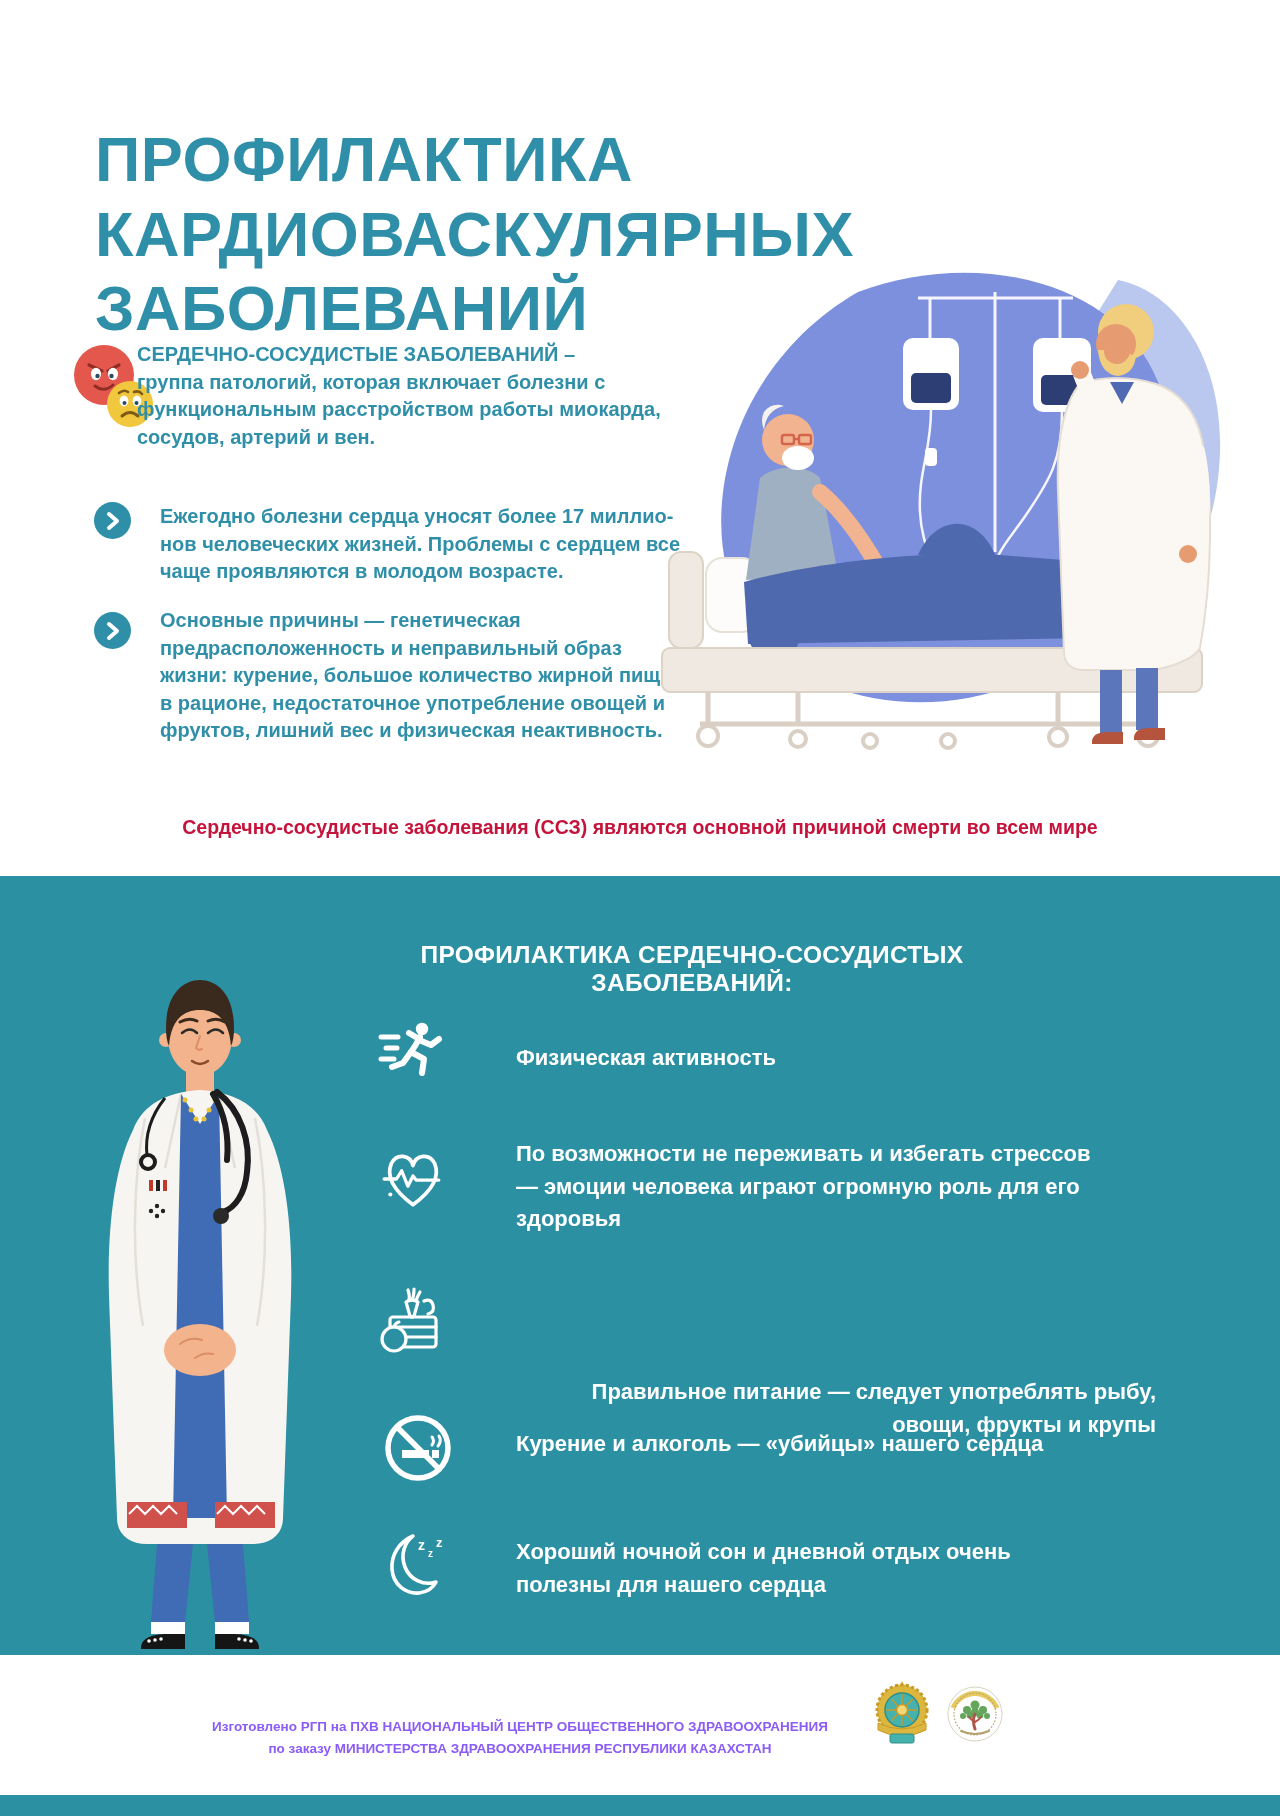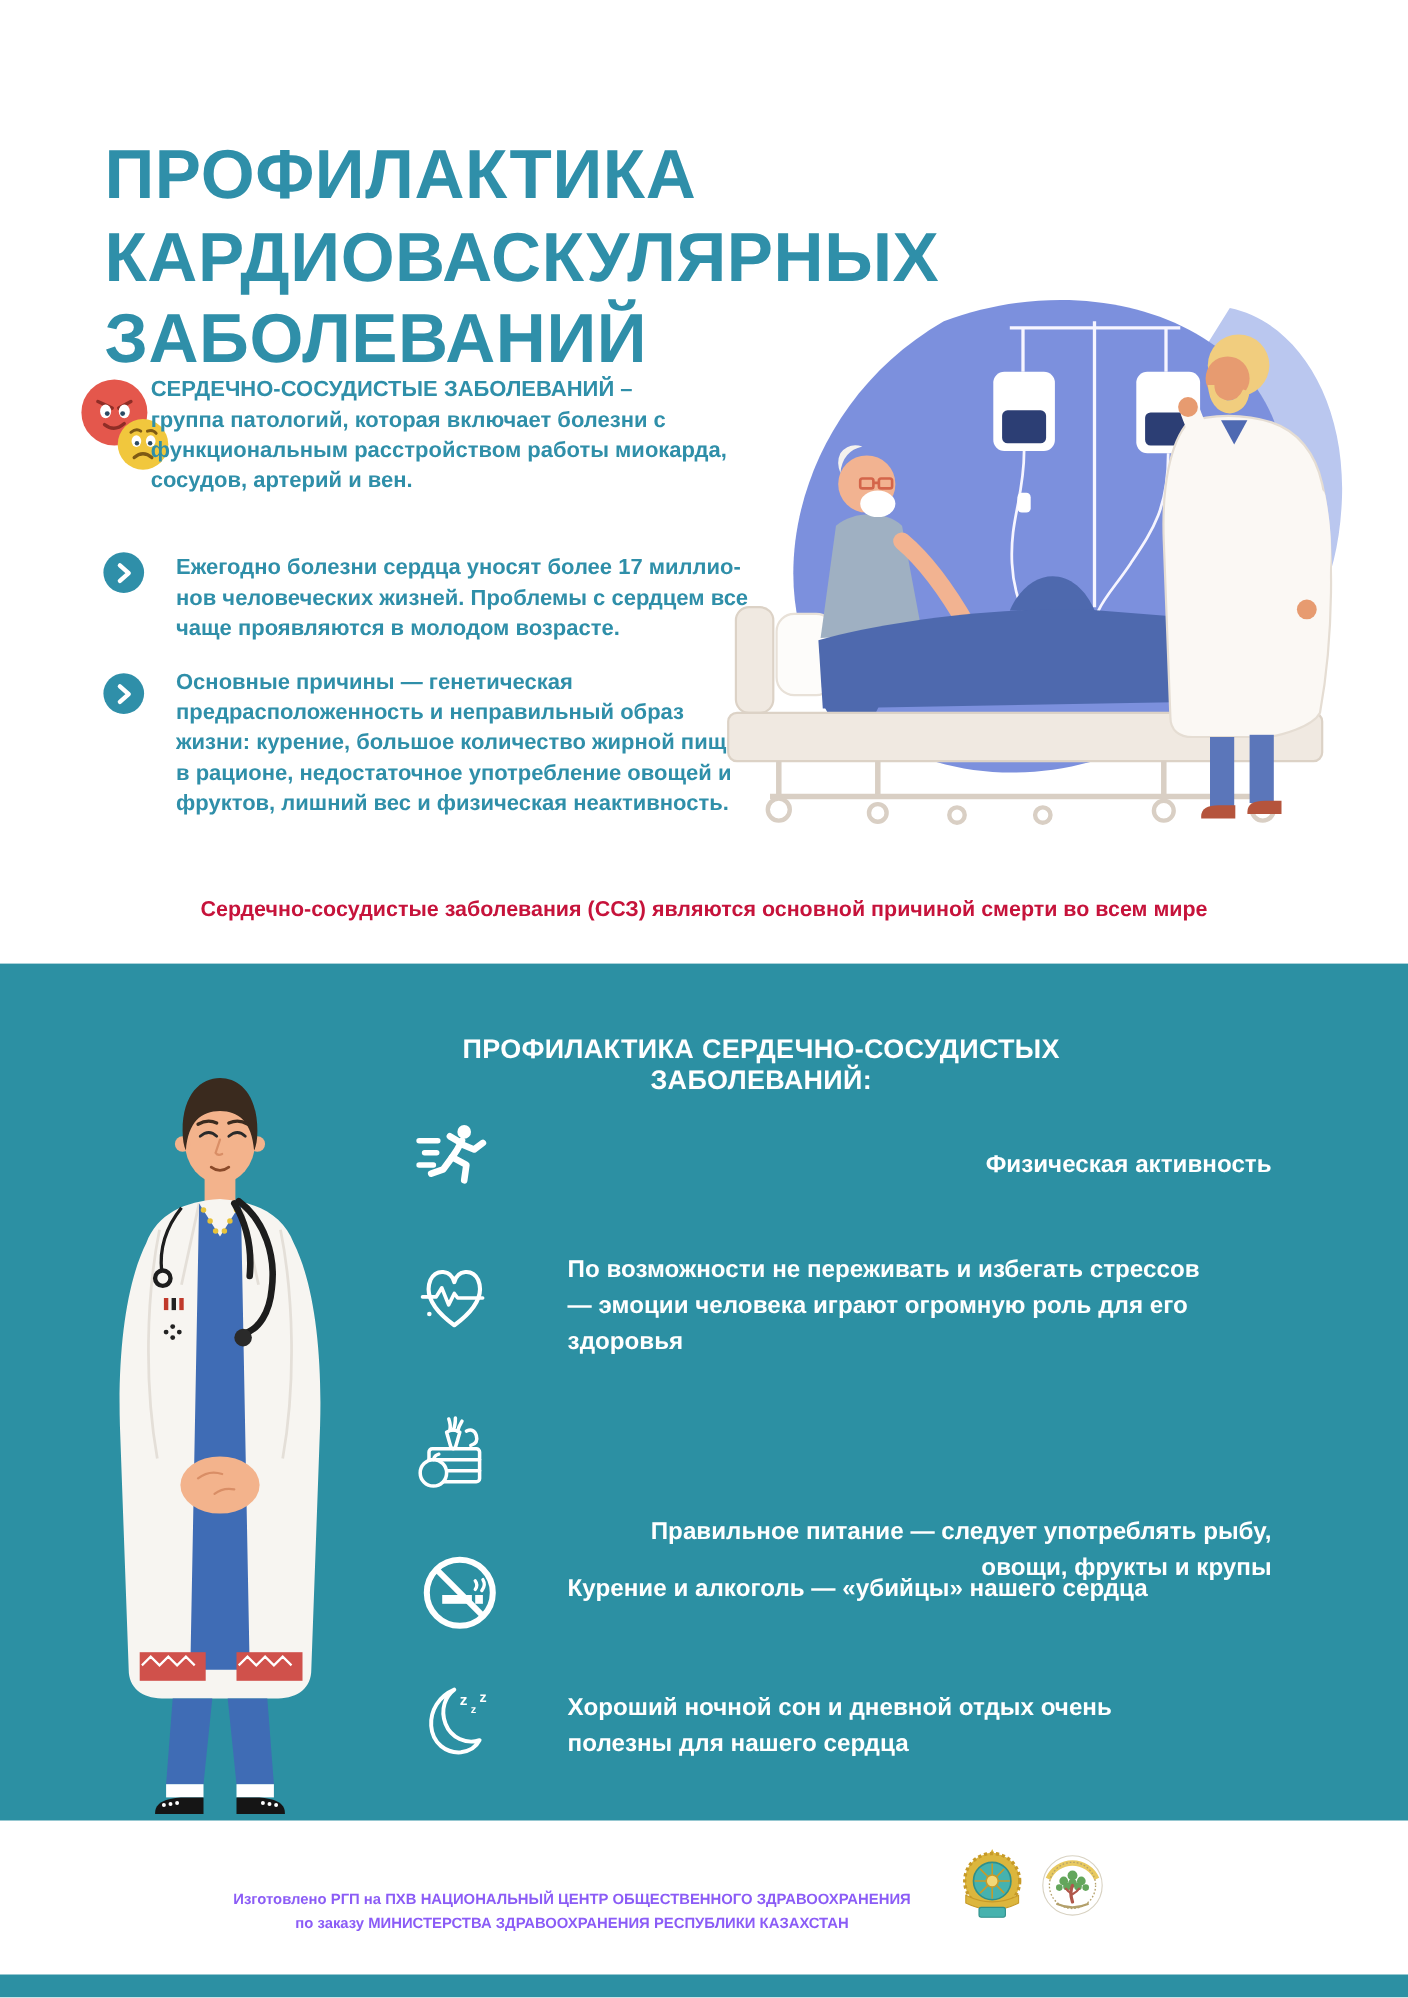--- a/index.html
+++ b/index.html
@@ -30,21 +30,21 @@
   .teal{position:absolute;left:0;top:876px;width:1280px;height:940px;background:#2c90a3;}
   .prev-heading{position:absolute;left:342px;top:941px;width:700px;text-align:center;
                 color:#ffffff;font-weight:800;font-size:24.5px;letter-spacing:.3px;}
   .doctor{position:absolute;left:45px;top:958px;}
 
   .pitem-icon{position:absolute;}
   .p1i{left:378px;top:1020px;} .p2i{left:380px;top:1146px;} .p3i{left:378px;top:1286px;}
   .p4i{left:382px;top:1412px;} .p5i{left:386px;top:1528px;}
   .pitem-text{position:absolute;left:516px;width:640px;color:#ffffff;font-weight:700;
               font-size:22px;line-height:1.48;}
-  .p1t{top:1042px;text-align:right;} .p2t{top:1138px;} .p3t{top:1376px;text-align:right;} .p4t{top:1428px;} .p5t{top:1536px;}
+  .p1t{top:1042px;} .p2t{top:1138px;} .p3t{top:1376px;text-align:right;} .p4t{top:1428px;} .p5t{top:1536px;}
 
   .footerband{position:absolute;left:0;top:1655px;width:1280px;height:140px;background:#ffffff;}
   .footer-text{position:absolute;left:170px;top:1716px;width:700px;text-align:center;
                color:#8b5cf6;font-weight:700;font-size:13.5px;line-height:1.6;}
   .emblem{position:absolute;left:872px;top:1680px;}
   .treelogo{position:absolute;left:946px;top:1684px;}
 </style>
 </head>
 <body>
 

